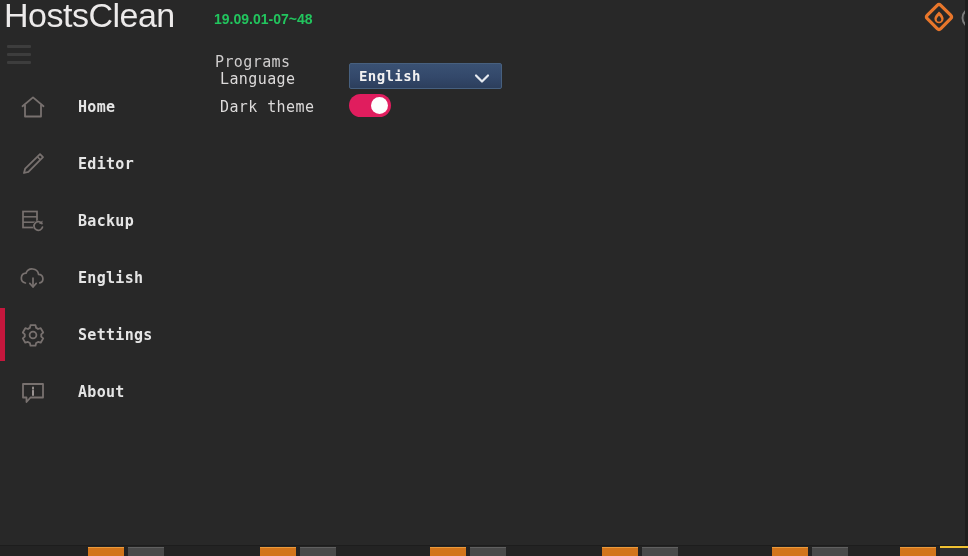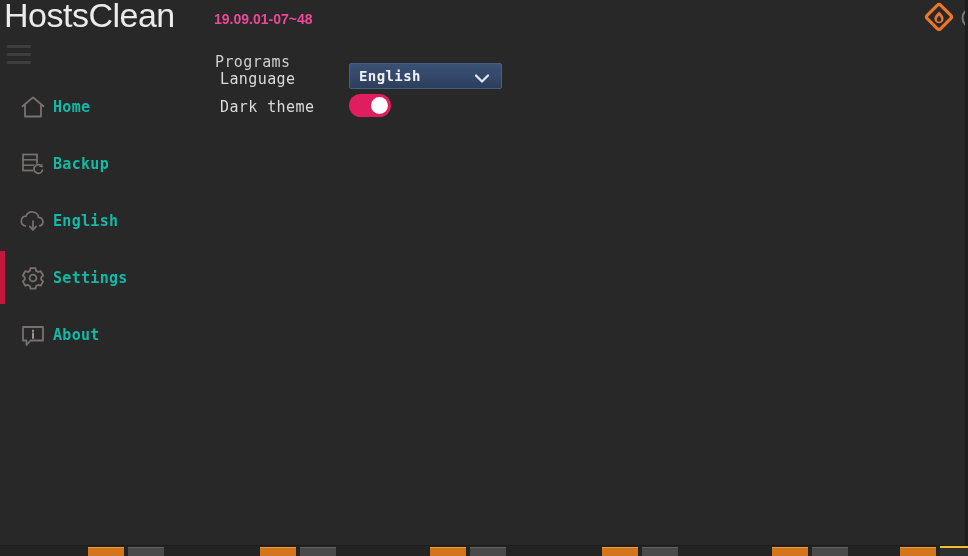--- a/index.html
+++ b/index.html
@@ -46,21 +46,21 @@
     letter-spacing: -0.5px;
     white-space: nowrap;
   }
   #app-version {
     position: absolute;
     left: 214px;
     top: 11px;
     font-family: "Liberation Sans", sans-serif;
     font-size: 14px;
     font-weight: 700;
-    color: #ec4899;
+    color: #22c55e;
     white-space: nowrap;
   }
   #brand-logo {
     position: absolute;
     right: 38px;
     top: 2px;
     width: 30px;
     height: 30px;
   }
   #power-button {
@@ -121,25 +121,25 @@
   .nav-item.active .active-bar { display: block; }
   .nav-icon {
     width: 36px;
     margin-left: 15px;
     display: flex;
     align-items: center;
     justify-content: center;
     flex: none;
   }
   .nav-label {
-    margin-left: 2px;
+    margin-left: 27px;
     font-family: "DejaVu Sans Mono", "Liberation Mono", monospace;
     font-size: 15px;
     font-weight: 700;
-    color: #14b8a6;
+    color: #e5e5e5;
     letter-spacing: 0.3px;
     white-space: nowrap;
     text-align: right;
   }
 
   
   #content {
     position: absolute;
     left: 200px;
     top: 36px;
@@ -296,20 +296,30 @@
 
         <div class="nav-icon">
           <svg width="28" height="28" viewBox="0 0 28 28">
             <path d="M3.5 13.2 L14 4.4 L24.5 13.2" fill="none" stroke="#78716f" stroke-width="1.8" stroke-linejoin="round" stroke-linecap="round"></path>
             <path d="M6 12 V23.5 H22 V12" fill="none" stroke="#78716f" stroke-width="1.8" stroke-linejoin="round"></path>
           </svg>
         </div>
         <div class="nav-label">Home</div>
       </div>
 
+      <div class="nav-item">
+
+        <div class="nav-icon">
+          <svg width="28" height="28" viewBox="0 0 28 28">
+            <path d="M21 4.2 L24 7.2 L9.4 21.8 L5 23 L6.2 18.6 Z" fill="none" stroke="#78716f" stroke-width="1.8" stroke-linejoin="round"></path>
+            <line x1="18.4" y1="6.8" x2="21.4" y2="9.8" stroke="#78716f" stroke-width="1.6"></line>
+          </svg>
+        </div>
+        <div class="nav-label">Editor</div>
+      </div>
 
       <div class="nav-item">
 
         <div class="nav-icon">
           <svg width="28" height="28" viewBox="0 0 28 28">
             <rect x="4" y="4.5" width="14" height="16" fill="none" stroke="#78716f" stroke-width="1.7"></rect>
             <line x1="4" y1="9.8" x2="18" y2="9.8" stroke="#78716f" stroke-width="1.5"></line>
             <line x1="4" y1="15.2" x2="18" y2="15.2" stroke="#78716f" stroke-width="1.5"></line>
             <circle cx="19" cy="18.6" r="5.2" fill="#282828"></circle>
             <path d="M22.9 16.6 a4.3 4.3 0 1 0 .6 3.4" fill="none" stroke="#78716f" stroke-width="1.7" stroke-linecap="round"></path>

